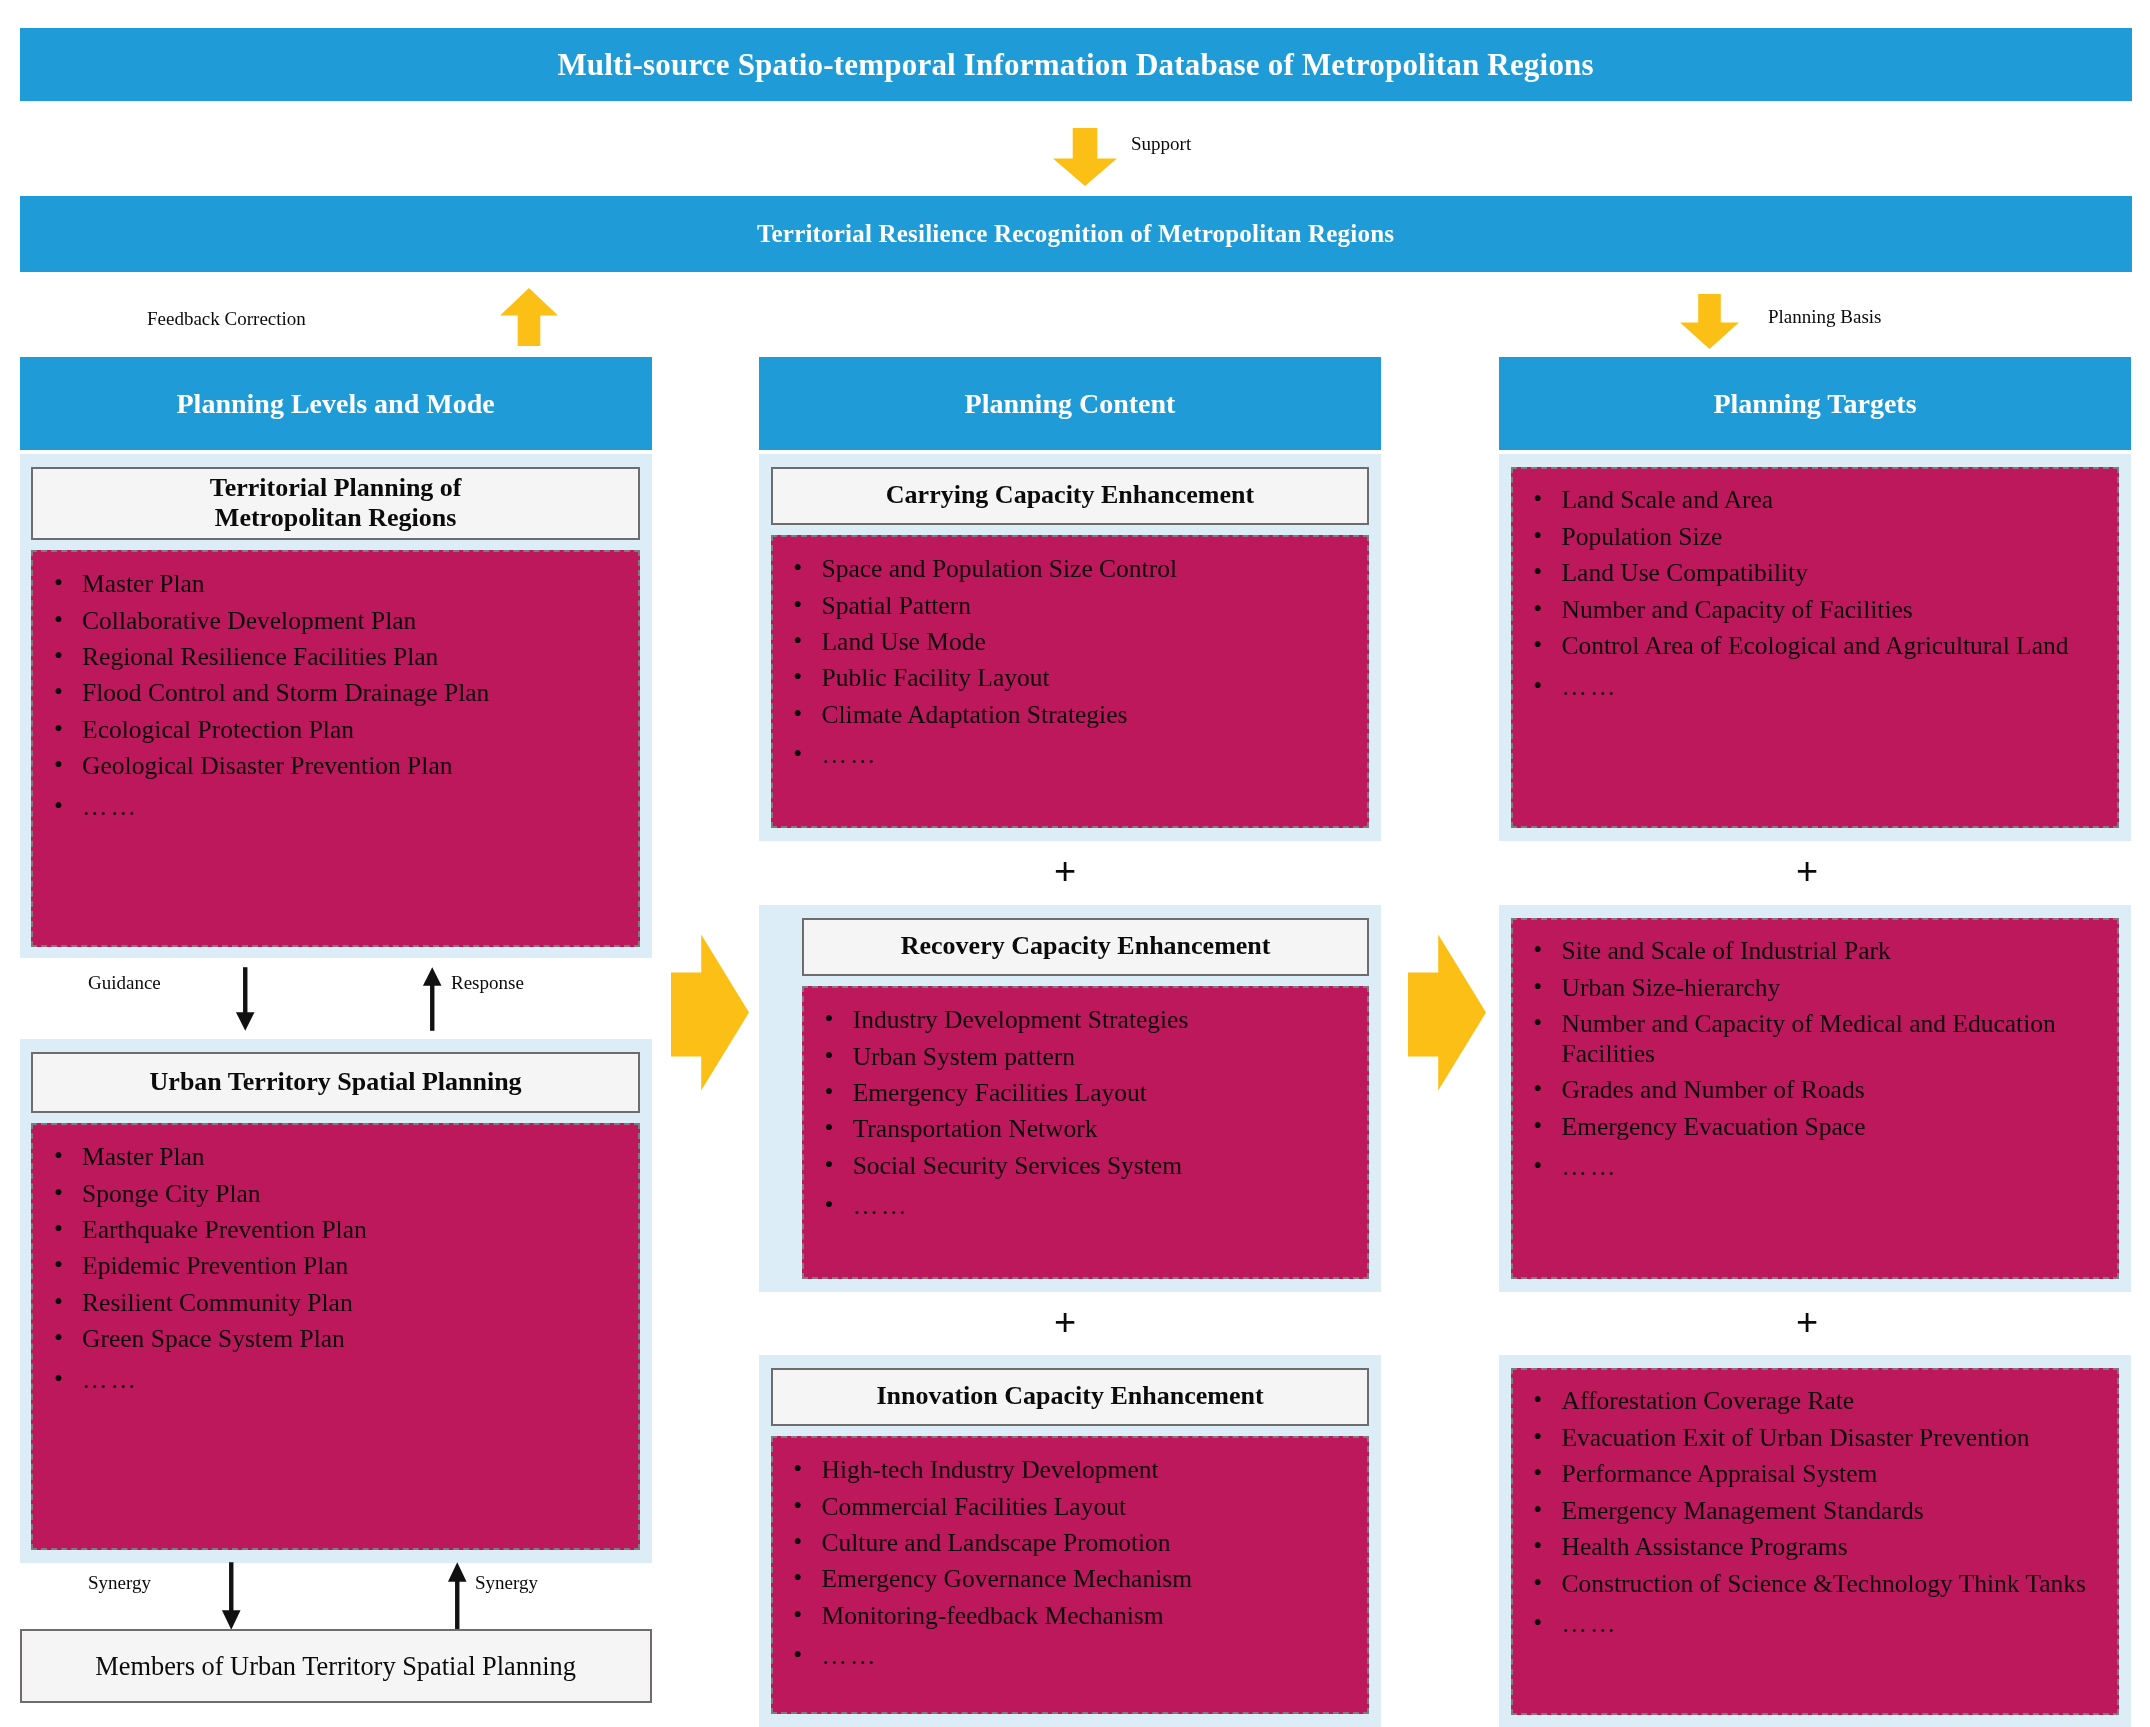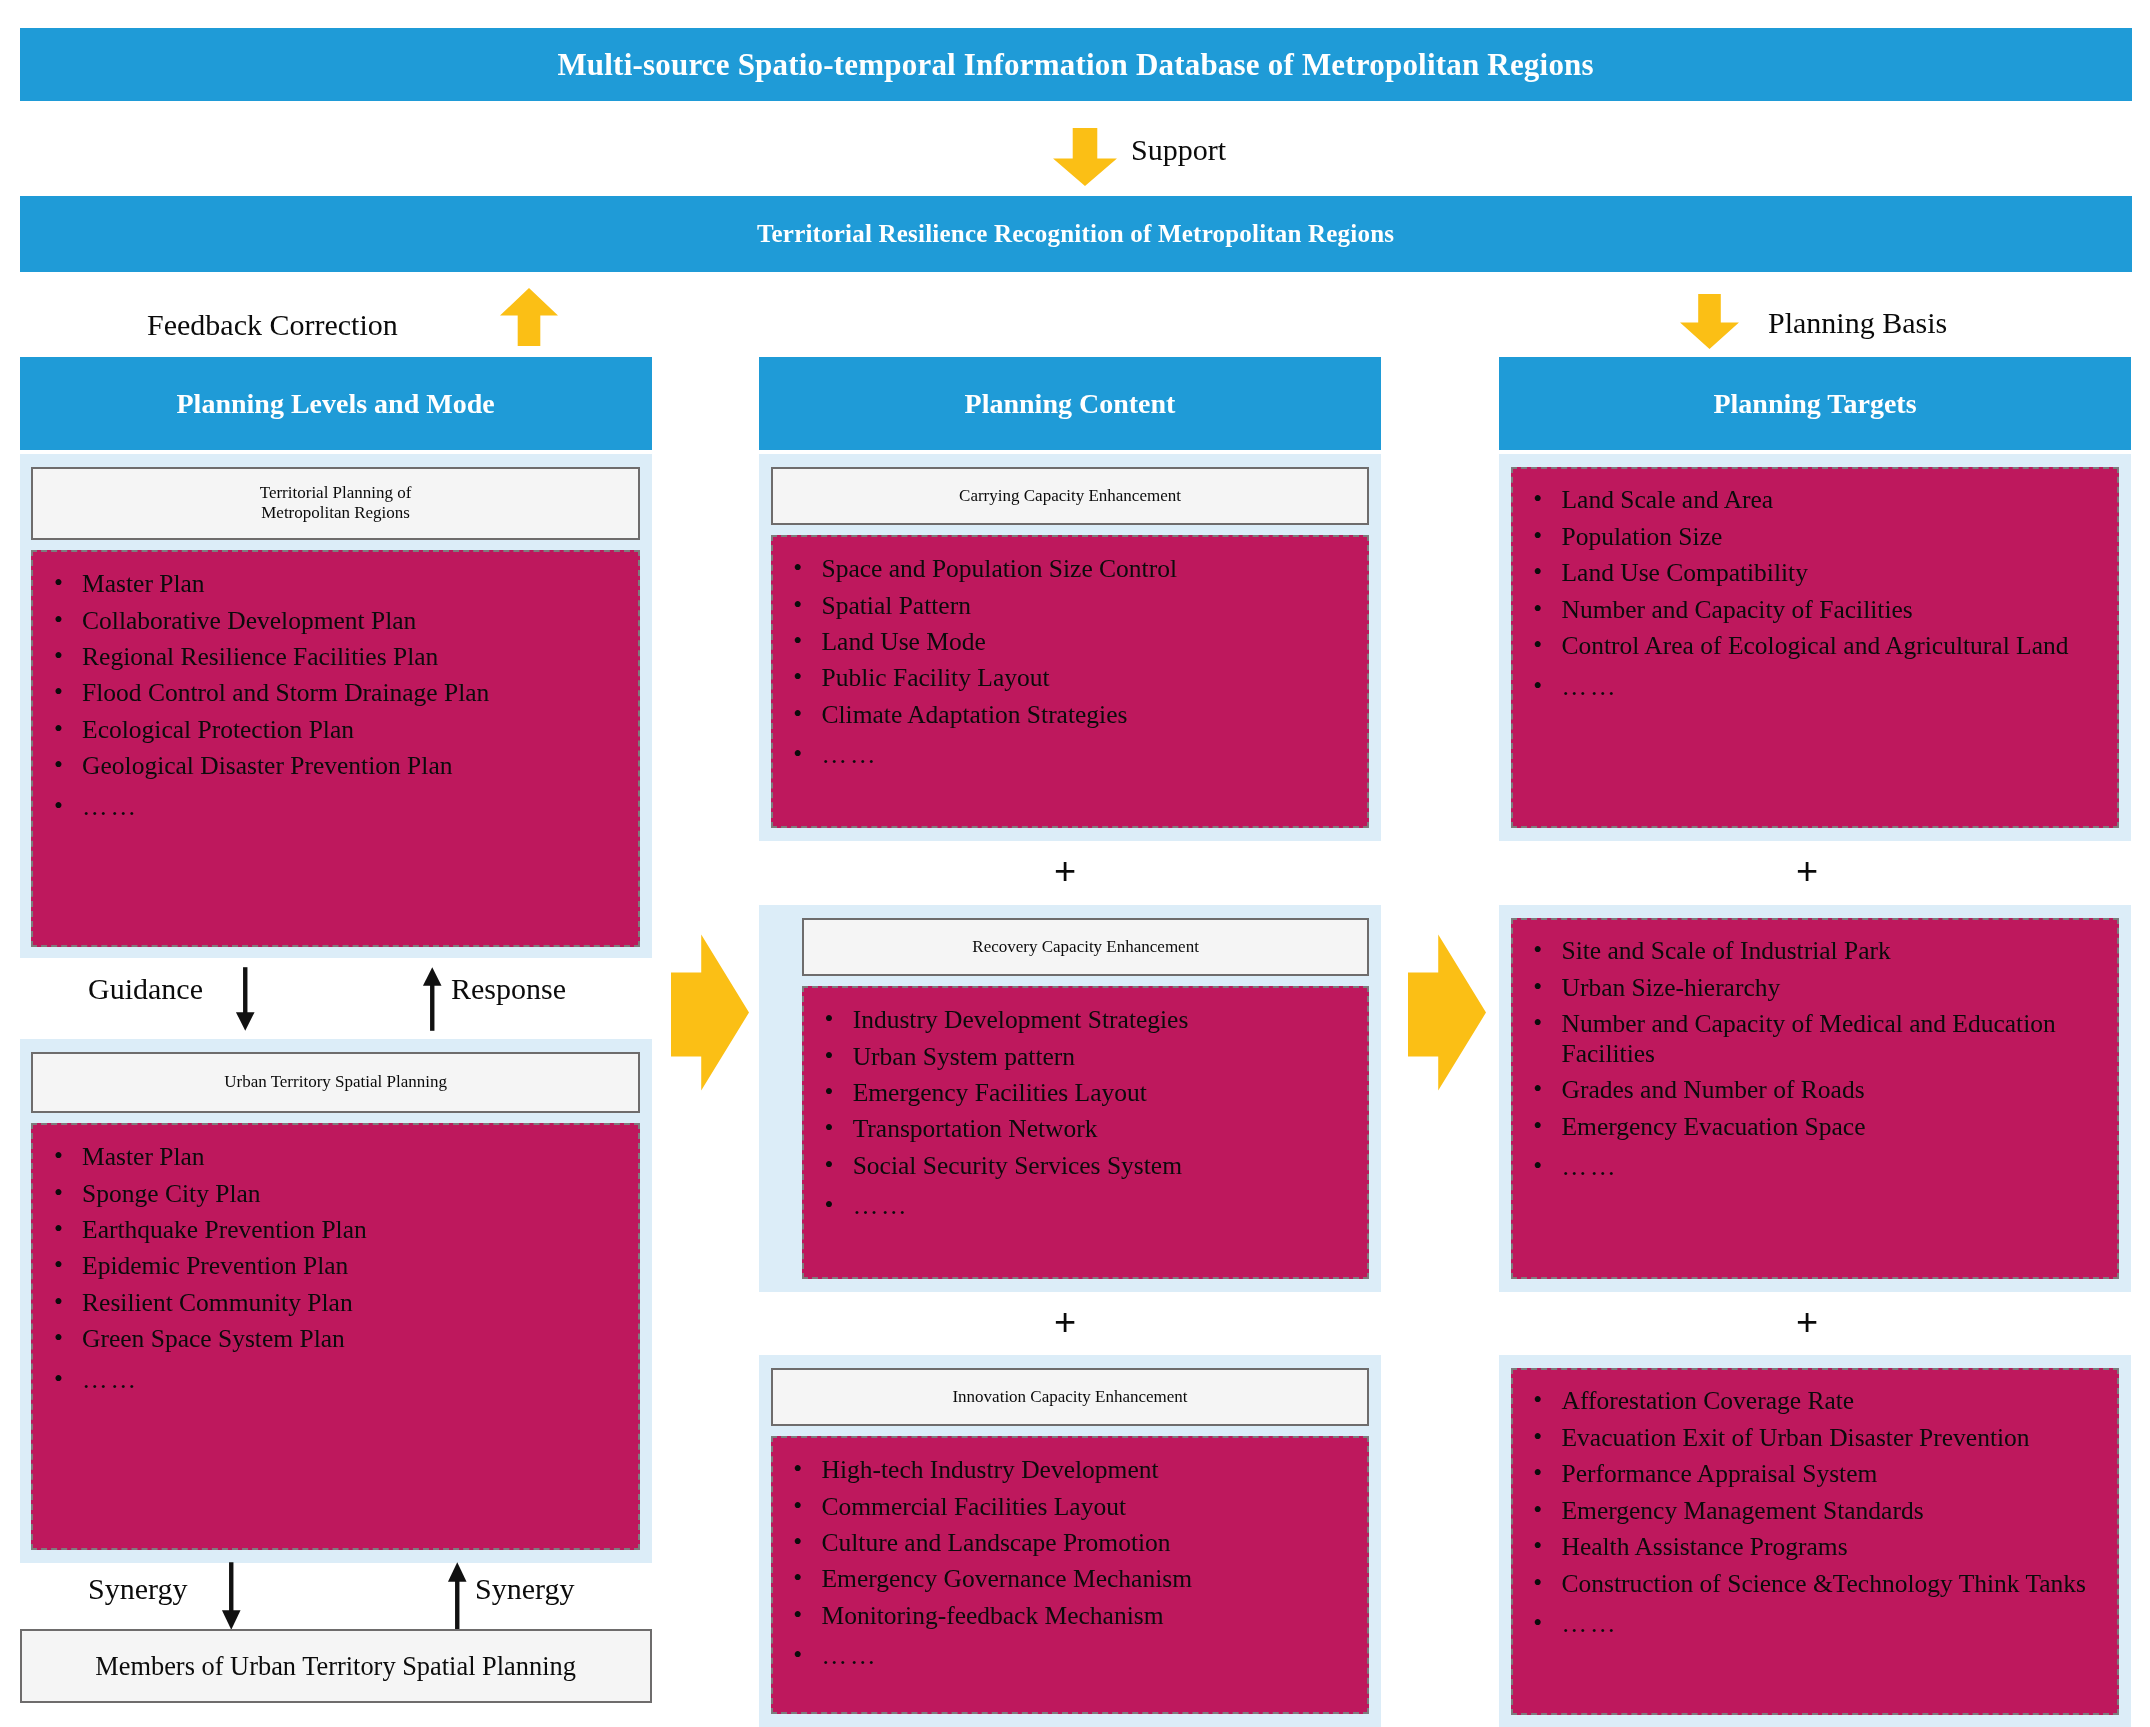--- a/index.html
+++ b/index.html
@@ -46,27 +46,28 @@
     position: absolute;
     background: #DCEDF8;
     padding: 12.7px 11.8px 12.7px 11.8px;
   }
 
   
   .subtitle-box {
     border: 2.4px solid #6E6C6C;
     background: #F5F5F5;
     color: #0b0b0b;
-    font-size: 17px;
+    font-size: 26px;
     text-align: center;
     display: flex;
     align-items: center;
     justify-content: center;
     line-height: 1.18;
     padding: 6.9px 4.9px;
+    font-weight: bold;
   }
 
   
   .dashed-box {
     border: 2.4px dashed #7d7d7d;
     background: #be185d;
     padding: 16.6px 14.7px 16.6px 12.7px;
   }
   .bullets { list-style: none; }
   .bullets li {
@@ -96,21 +97,21 @@
     color: #0b0b0b;
     display: flex;
     align-items: center;
     justify-content: center;
     text-align: center;
   }
 
   
   .flow-label {
     position: absolute;
-    font-size: 30px;
+    font-size: 19px;
     color: #0b0b0b;
     white-space: nowrap;
   }
 
   
   .arrow-yellow { position: absolute; }
   .arrow-yellow svg { display: block; }
 
   
   .arrow-black { position: absolute; }

